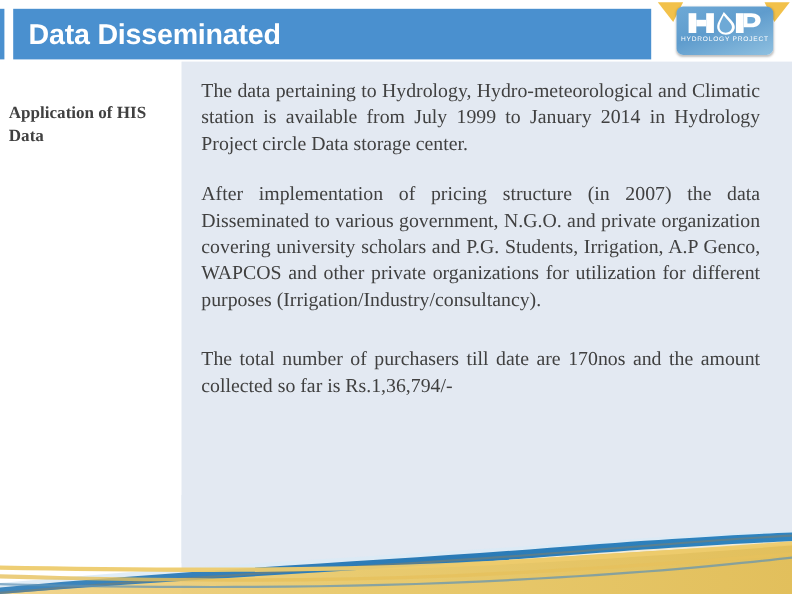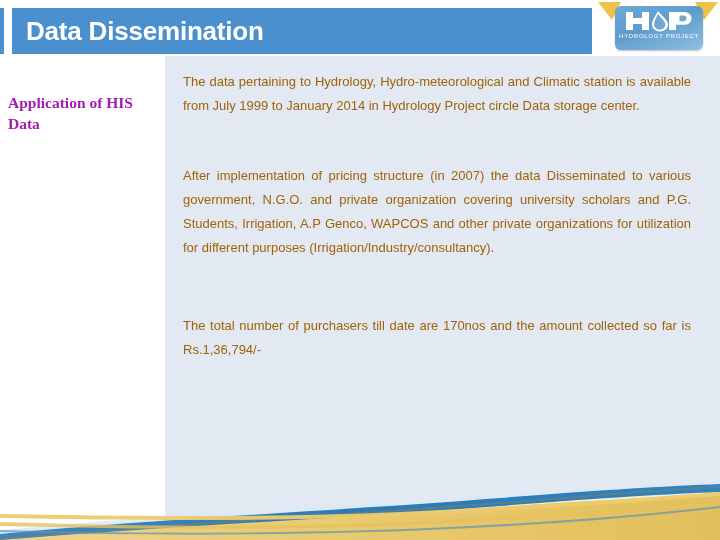--- a/index.html
+++ b/index.html
@@ -124,30 +124,30 @@
   
   .side-heading {
     position: absolute;
     left: 8px;
     top: 92px;
     width: 150px;
     font-family: "Liberation Serif", serif;
     font-weight: bold;
     font-size: 15.5px;
     line-height: 21px;
-    color: #a21caf;
+    color: #404040;
   }
 
   
   .para {
     position: absolute;
-    font-family: Liberation Sans, sans-serif;
-    font-size: 13px;
+    font-family: Liberation Serif, serif;
+    font-size: 18px;
     line-height: 24px;
-    color: #a16207;
+    color: #404040;
     text-align: justify;
   }
   #para-1 { left: 183px; top: 70px;  width: 508px; }
   #para-2 { left: 183px; top: 164px; width: 508px; }
   #para-3 { left: 183px; top: 314px; width: 508px; }
 
   
   .footer-swoosh {
     position: absolute;
     left: 0;
@@ -159,21 +159,21 @@
 </style>
 </head>
 <body>
 
 <div id="slide">
 
   <div class="content-panel"></div>
 
   <div class="header-accent-bar"></div>
   <div class="header-bar">
-    <div class="header-title">Data Dissemination</div>
+    <div class="header-title">Data Disseminated</div>
   </div>
 
   <div class="logo-wrap">
     <div class="logo-tri-left"></div>
     <div class="logo-tri-right"></div>
     <div class="logo-box">
       <svg class="logo-hp" viewBox="0 0 70 24">
 
         <rect x="1" y="3" width="7" height="18" fill="#ffffff"></rect>
         <rect x="8" y="9" width="9" height="6" fill="#ffffff"></rect>

